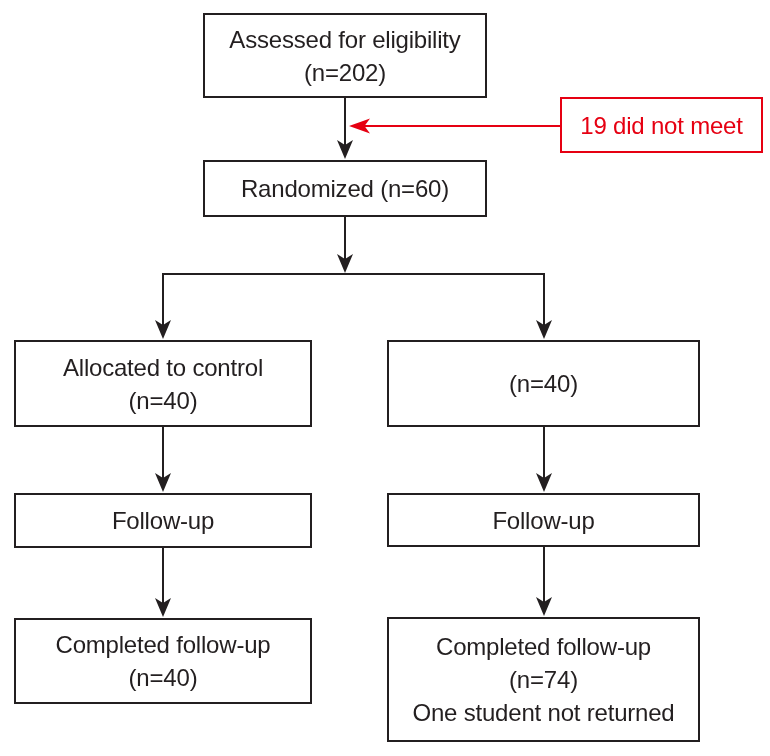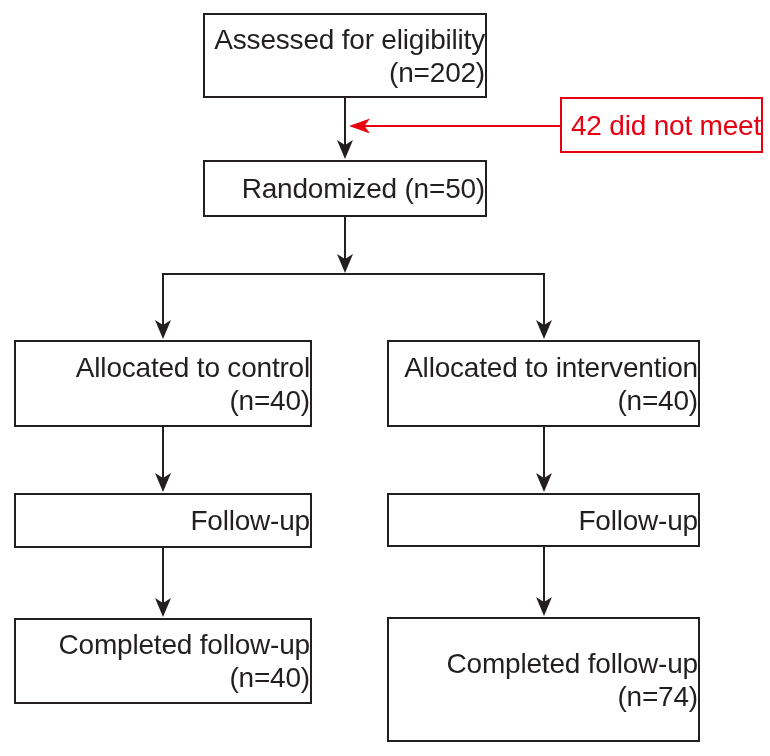--- a/index.html
+++ b/index.html
@@ -36,24 +36,24 @@
   .connectors .red line { stroke: var(--accent-red); stroke-width: 2; }
   .connectors .red polygon { fill: var(--accent-red); }
 
   .node {
     position: absolute;
     box-sizing: border-box;
     border: 2px solid var(--line-color);
     background: var(--background);
     display: flex;
     flex-direction: column;
-    align-items: flex-end;
+    align-items: center;
     justify-content: center;
     text-align: center;
-    font-size: 28px;
+    font-size: 24px;
     line-height: 33px;
     color: var(--text-color);
     letter-spacing: -0.2px;
   }
   .node span { display: block; white-space: nowrap; }
   .node.excluded {
     border-color: var(--accent-red);
     color: var(--accent-red);
   }
 
@@ -124,48 +124,48 @@
       <polygon points="536,597 544,616 552,597 544,602"></polygon>
     </g>
   </svg>
 
   <div class="node n-assessed">
     <span>Assessed for eligibility</span>
     <span>(n=202)</span>
   </div>
 
   <div class="node excluded n-excluded">
-    <span>42 did not meet</span>
+    <span>19 did not meet</span>
   </div>
 
   <div class="node n-randomized">
-    <span>Randomized (n=50)</span>
+    <span>Randomized (n=60)</span>
   </div>
 
   <div class="node n-alloc-ctrl">
     <span>Allocated to control</span>
     <span>(n=40)</span>
   </div>
 
   <div class="node n-alloc-int">
-    <span>Allocated to intervention</span>
     <span>(n=40)</span>
   </div>
 
   <div class="node n-fu-ctrl">
     <span>Follow-up</span>
   </div>
 
   <div class="node n-fu-int">
     <span>Follow-up</span>
   </div>
 
   <div class="node n-comp-ctrl">
     <span>Completed follow-up</span>
     <span>(n=40)</span>
   </div>
 
   <div class="node n-comp-int">
     <span>Completed follow-up</span>
     <span>(n=74)</span>
+    <span>One student not returned</span>
   </div>
 
 </div>
 
 </body></html>

